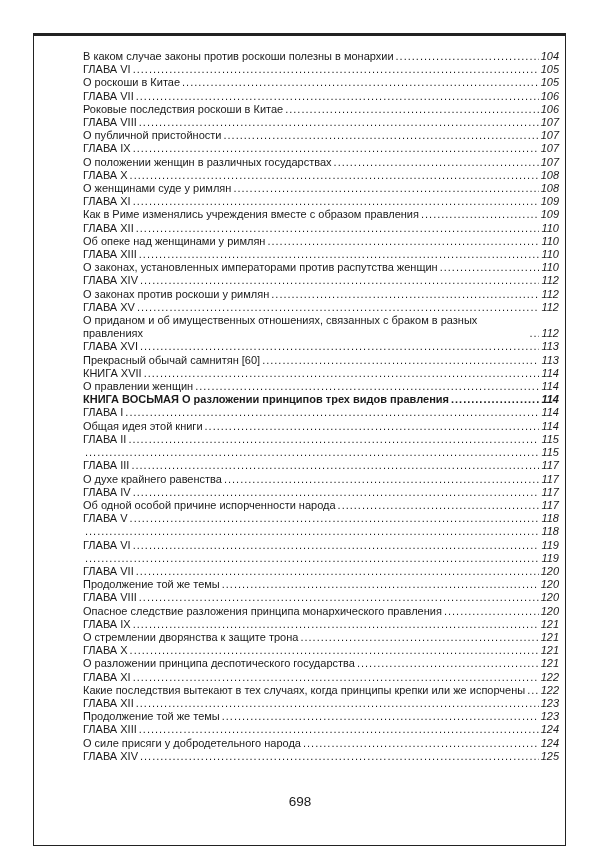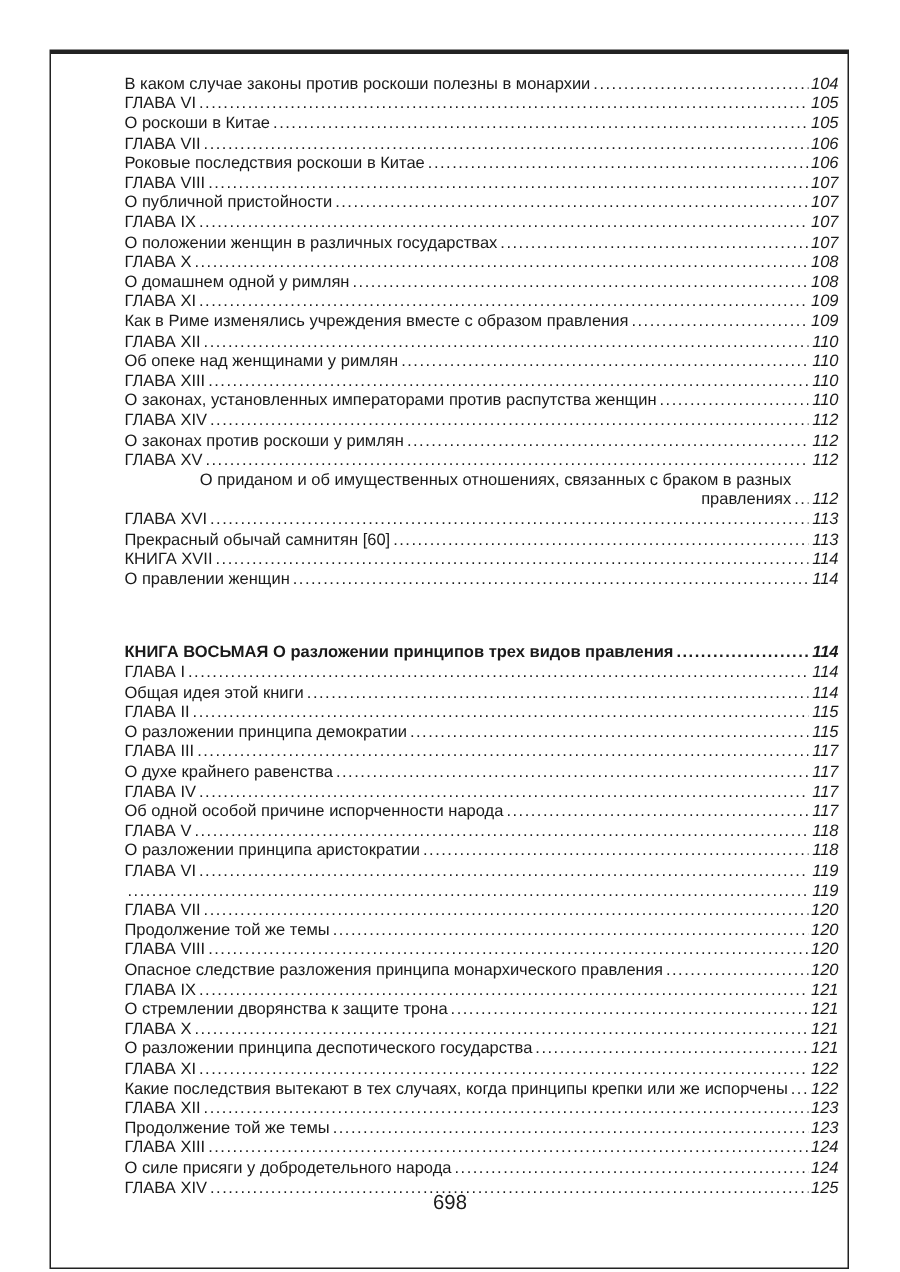--- a/index.html
+++ b/index.html
@@ -25,22 +25,22 @@
   }
   .toc {
     padding: 14px 6px 0 49px;
     font-size: 11px;
     line-height: 13.2px;
   }
   .toc-row {
     display: flex;
     align-items: flex-end;
   }
-  .toc-row.bold { font-weight: bold; margin-top: 36px; }
-  .toc-text { flex: 0 1 auto; text-align: right; }
+  .toc-row.bold { font-weight: bold; }
+  .toc-text { flex: 0 1 auto; }
   .toc-dots {
     flex: 1 1 0;
     min-width: 10px;
     overflow: hidden;
     white-space: nowrap;
     margin: 0 2px;
   }
   .toc-dots::after {
     content: "..........................................................................................................................................................................";
     letter-spacing: 1px;
@@ -105,21 +105,21 @@
     <span class="toc-text">О положении женщин в различных государствах</span>
     <span class="toc-dots"></span>
     <span class="toc-page">107</span>
   </div>
       <div class="toc-row">
     <span class="toc-text">ГЛАВА X</span>
     <span class="toc-dots"></span>
     <span class="toc-page">108</span>
   </div>
       <div class="toc-row">
-    <span class="toc-text">О домашнем одной у римлян</span>
+    <span class="toc-text">О женщинами суде у римлян</span>
     <span class="toc-dots"></span>
     <span class="toc-page">108</span>
   </div>
       <div class="toc-row">
     <span class="toc-text">ГЛАВА XI</span>
     <span class="toc-dots"></span>
     <span class="toc-page">109</span>
   </div>
       <div class="toc-row">
     <span class="toc-text">Как в Риме изменялись учреждения вместе с образом правления</span>
@@ -200,21 +200,20 @@
     <span class="toc-text">Общая идея этой книги</span>
     <span class="toc-dots"></span>
     <span class="toc-page">114</span>
   </div>
       <div class="toc-row">
     <span class="toc-text">ГЛАВА II</span>
     <span class="toc-dots"></span>
     <span class="toc-page">115</span>
   </div>
       <div class="toc-row">
-    <span class="toc-text">О разложении принципа демократии</span>
     <span class="toc-dots"></span>
     <span class="toc-page">115</span>
   </div>
       <div class="toc-row">
     <span class="toc-text">ГЛАВА III</span>
     <span class="toc-dots"></span>
     <span class="toc-page">117</span>
   </div>
       <div class="toc-row">
     <span class="toc-text">О духе крайнего равенства</span>
@@ -230,21 +229,20 @@
     <span class="toc-text">Об одной особой причине испорченности народа</span>
     <span class="toc-dots"></span>
     <span class="toc-page">117</span>
   </div>
       <div class="toc-row">
     <span class="toc-text">ГЛАВА V</span>
     <span class="toc-dots"></span>
     <span class="toc-page">118</span>
   </div>
       <div class="toc-row">
-    <span class="toc-text">О разложении принципа аристократии</span>
     <span class="toc-dots"></span>
     <span class="toc-page">118</span>
   </div>
       <div class="toc-row">
     <span class="toc-text">ГЛАВА VI</span>
     <span class="toc-dots"></span>
     <span class="toc-page">119</span>
   </div>
       <div class="toc-row">
     <span class="toc-dots"></span>

